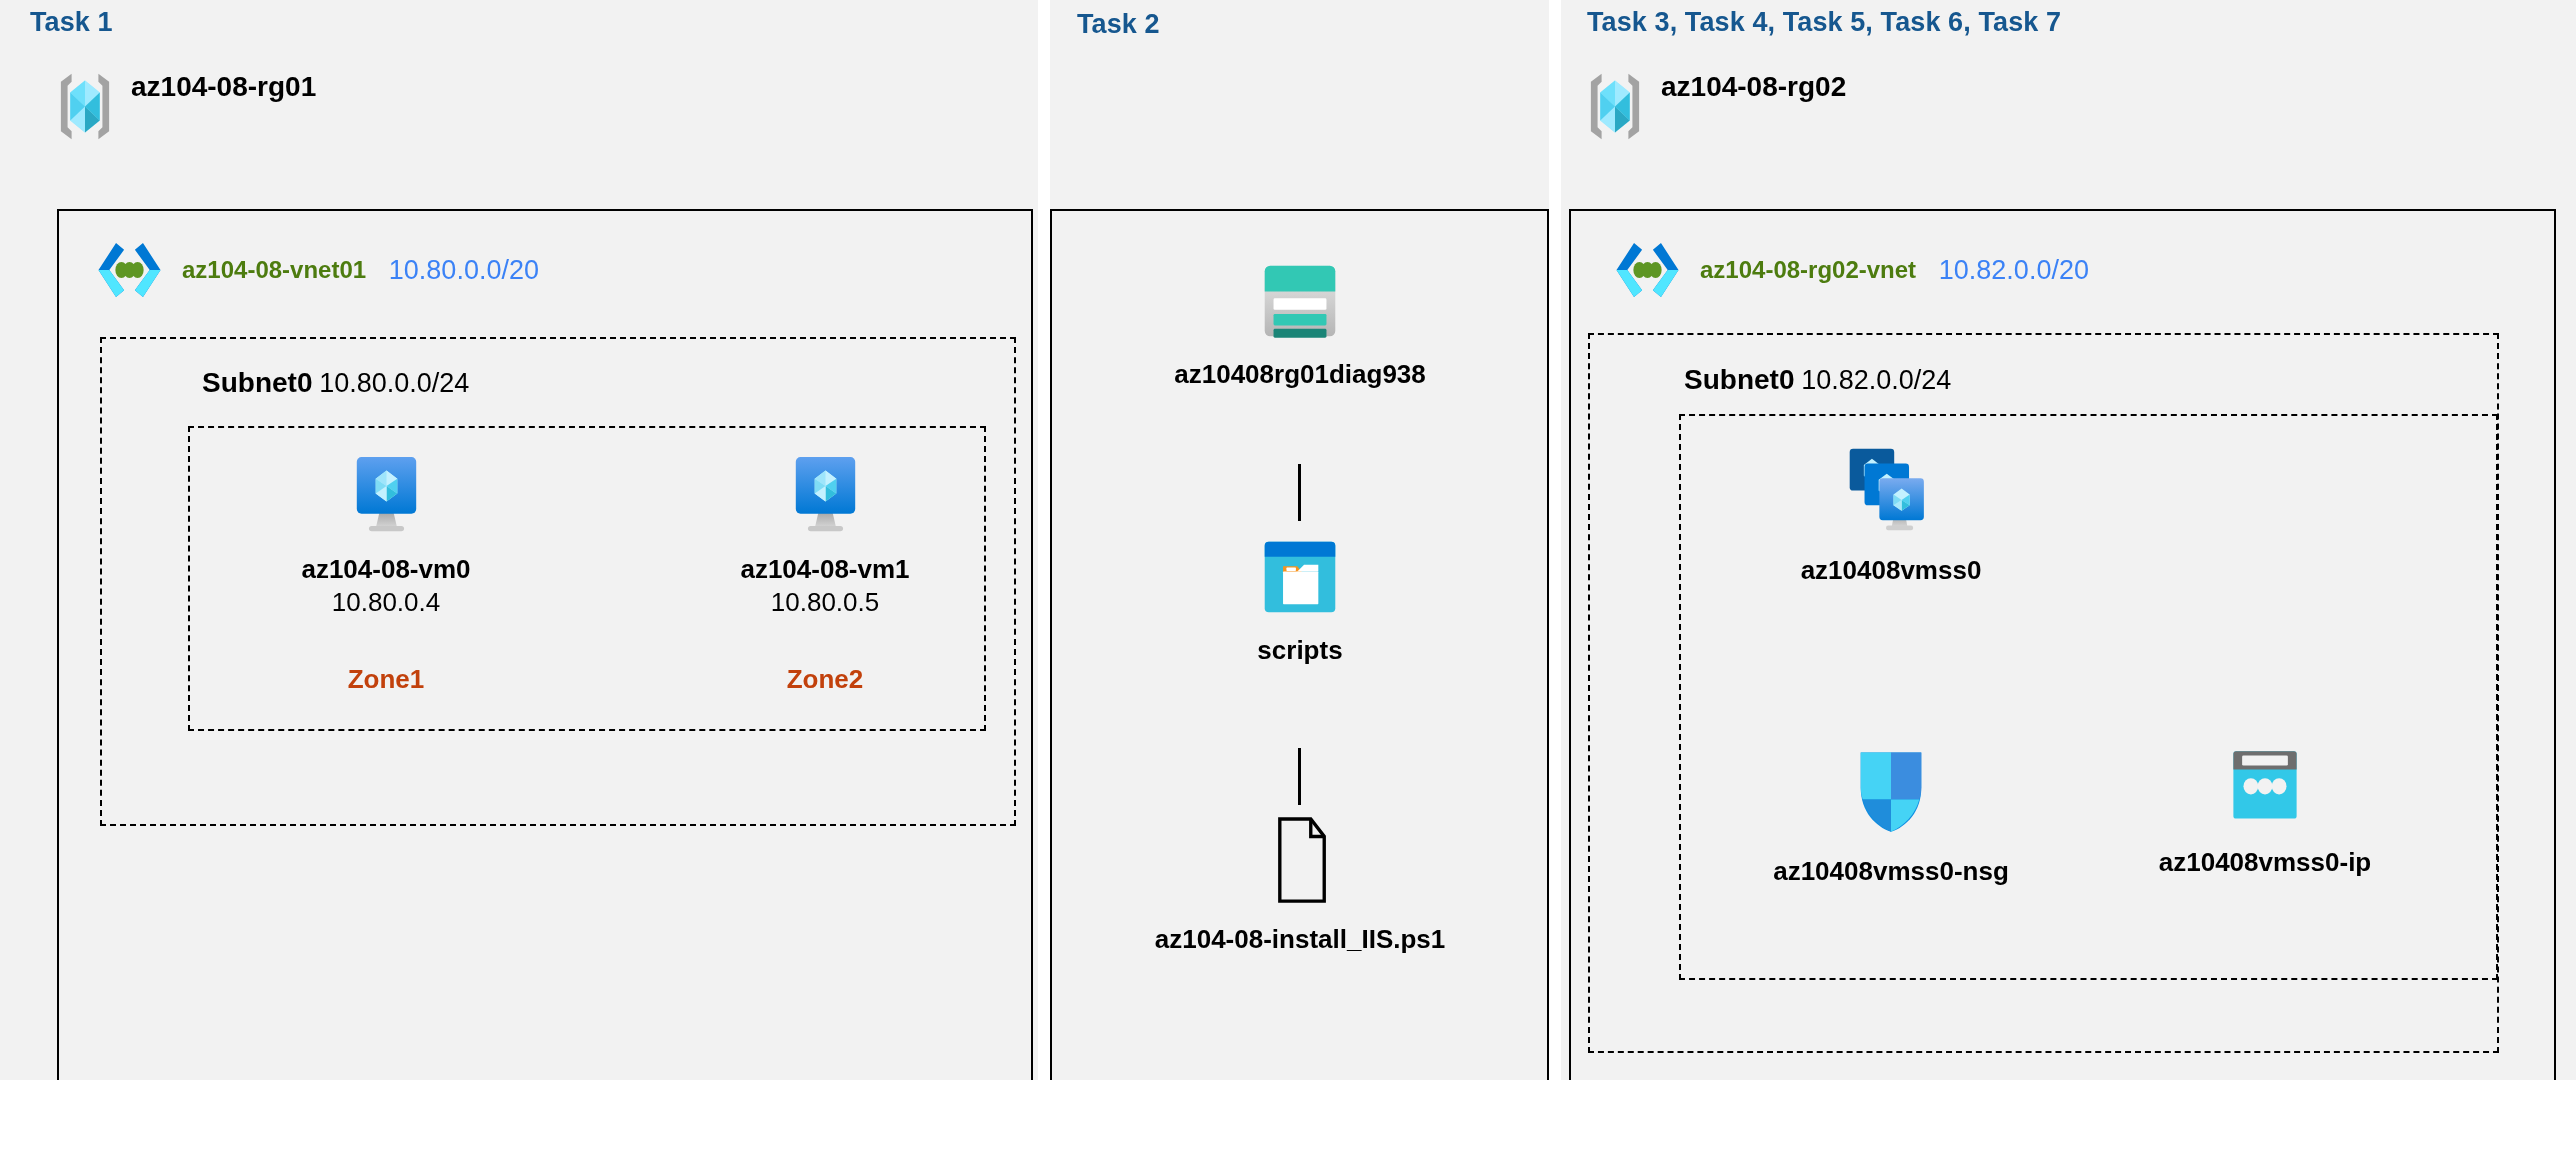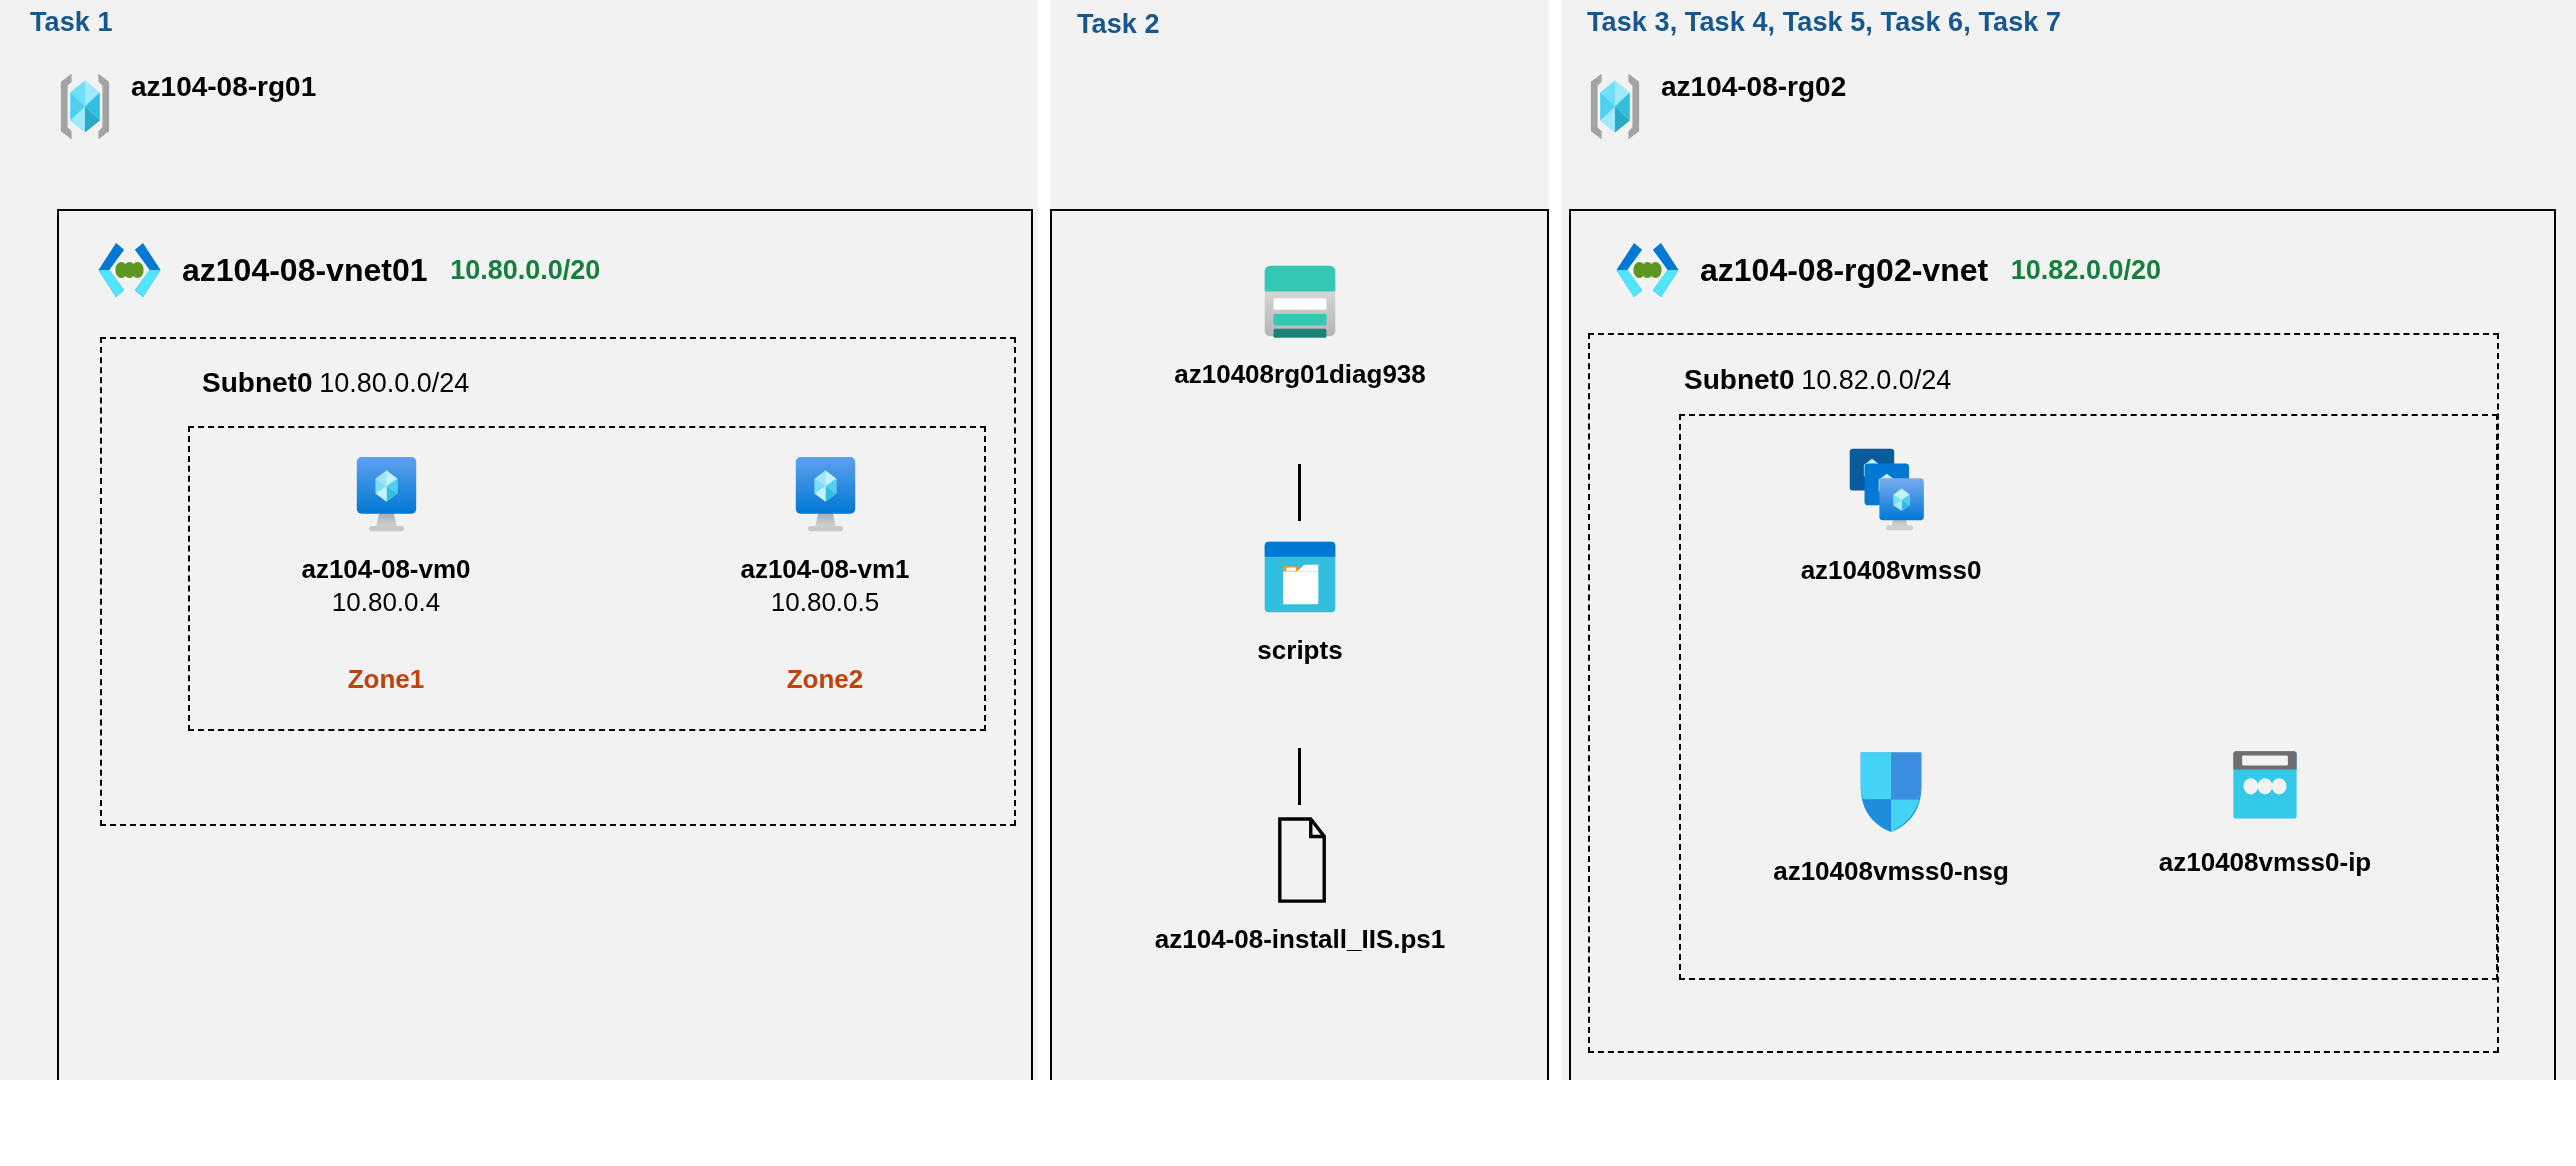--- a/index.html
+++ b/index.html
@@ -7,22 +7,22 @@
   #canvas{position:relative;width:2576px;height:1080px;background:#ffffff;overflow:hidden;}
 
   .col{position:absolute;background:#f2f2f2;}
   .task-label{position:absolute;color:#16578f;font-weight:bold;font-size:27px;letter-spacing:0.1px;white-space:nowrap;}
 
   .rg-row{position:absolute;display:flex;align-items:flex-start;gap:15px;white-space:nowrap;}
   .rg-name{font-size:28px;font-weight:bold;color:#000;}
 
   .vnet-box{position:absolute;border:2.7px solid #000;background:transparent;box-sizing:border-box;}
   .vnet-head{position:absolute;display:flex;align-items:center;gap:16px;white-space:nowrap;}
-  .vnet-name{font-size:32px;font-weight:bold;color:#000000;}
-  .vnet-cidr{font-size:27px;color:#15803d;font-weight:bold;margin-left:6.7px;}
+  .vnet-name{font-size:24px;font-weight:bold;color:#4d7c0f;}
+  .vnet-cidr{font-size:27px;color:#3b82f6;font-weight:normal;margin-left:6.7px;}
 
   .dashed{position:absolute;border:2.7px dashed #000;box-sizing:border-box;}
   .subnet-label{position:absolute;white-space:nowrap;font-size:27px;color:#000;}
   .subnet-label b{font-size:28px;}
   .subnet-label span{margin-left:6.7px;}
 
   .node{position:absolute;display:flex;flex-direction:column;align-items:center;width:216px;}
   .node .cap{margin-top:19px;text-align:center;font-size:26px;font-weight:bold;color:#000;white-space:nowrap;line-height:1.28;}
   .node .cap2{text-align:center;font-size:26px;font-weight:normal;color:#000;white-space:nowrap;line-height:1.3;}
   .node .zone{margin-top:44px;text-align:center;font-size:26px;font-weight:bold;color:#c2410c;}

